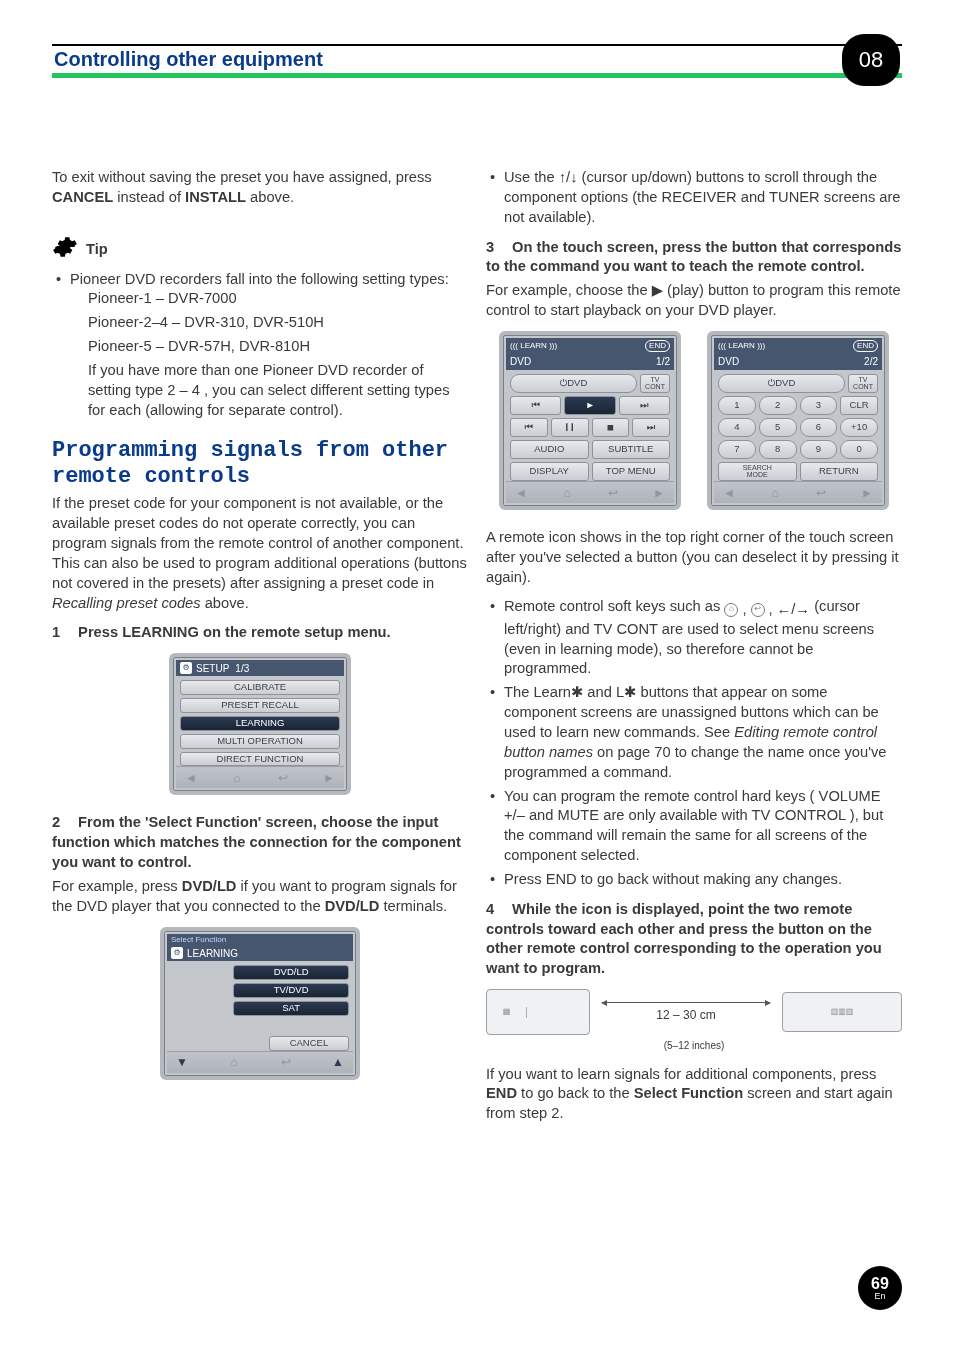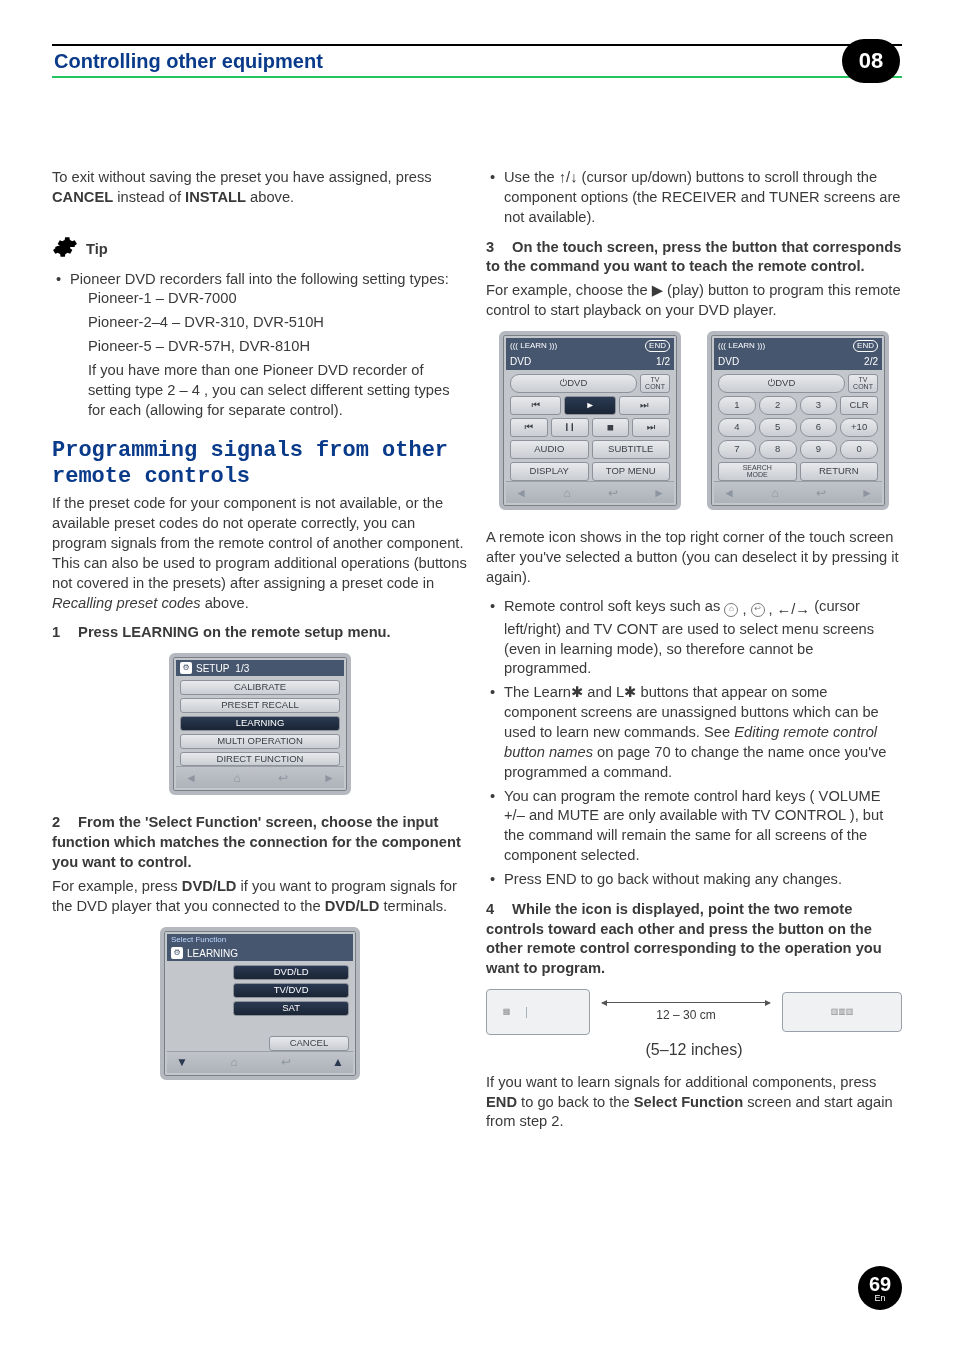--- a/index.html
+++ b/index.html
@@ -14,40 +14,40 @@
     font-size: 14.7px;
     line-height: 1.35;
   }
 
   
   .header {
     display: flex;
     justify-content: space-between;
     align-items: center;
     border-top: 2px solid #000;
-    border-bottom: 2px solid #22c55e;
+    border-bottom: 5px solid #22c55e;
     height: 34px;
     padding: 0 2px;
     margin-bottom: 90px;
   }
   .header-title {
     font-weight: 700;
     color: #0a3a8a;
     font-size: 20px;
   }
   .chapter-pill {
     background: #000;
     color: #fff;
     border-radius: 22px;
-    height: 44px;
+    height: 52px;
     min-width: 58px;
     display: flex;
     align-items: center;
     justify-content: center;
-    font-weight: 700;
+    font-weight: 400;
     font-size: 22px;
   }
 
   .columns {
     display: flex;
     gap: 18px;
   }
   .col { flex: 1; }
 
   .body-p { margin: 0 0 10px 0; }
@@ -150,41 +150,41 @@
     position: absolute;
     right: 52px;
     bottom: 36px;
     width: 44px; height: 44px;
     background: #000; color: #fff;
     border-radius: 22px;
     display:flex; flex-direction:column;
     align-items:center; justify-content:center;
     font-weight:700;
   }
-  .page-badge .pg { font-size: 20px; line-height: 1;}
+  .page-badge .pg { font-size: 16px; line-height: 1;}
   .page-badge .en { font-size: 9px; font-weight:400; line-height:1; }
 
   
   .pair-diag { display:flex; justify-content:center; align-items:center; gap:10px; margin: 10px 0 4px; }
   .dev {
     width: 58px; height: 40px; border: 1px solid #9aa0a8; border-radius: 4px; background:#f0f1f3;
     display:flex; align-items:center; justify-content:center; font-size:8px; color:#888;
   }
   .devA { width: 104px; height: 46px; display:flex; }
   .devA .screen { flex:0 0 40px; border-right:1px solid #aab0b8; display:flex; align-items:center; justify-content:center;}
   .spacer { flex:1; text-align:center; }
   .spacer .arrowline { border-top:1px solid #555; position:relative; height:0; margin: 0 2px 4px; }
   .spacer .arrowline::before, .spacer .arrowline::after {
     content:""; position:absolute; top:-3px; width:0;height:0;
     border-top:3px solid transparent;border-bottom:3px solid transparent;
   }
   .spacer .arrowline::before{ left:-1px; border-right:6px solid #555;}
   .spacer .arrowline::after{ right:-1px; border-left:6px solid #555;}
   .spacer .txt { font-size: 12px; }
-  .distnote { text-align:center; font-size: 16px; margin-bottom: 12px; }
+  .distnote { text-align:center; font-size: 10px; margin-bottom: 12px; }
 
   .arrow-char { font-family: Arial, sans-serif; }
 
   .softkeys { display:inline-flex; align-items:center; gap:4px; }
   .sk { width:14px;height:14px;border:1px solid #777;border-radius:50%;display:inline-flex;align-items:center;justify-content:center;font-size:8px;color:#777; }
 </style>
 </head>
 <body>
 
 <div class="header">

